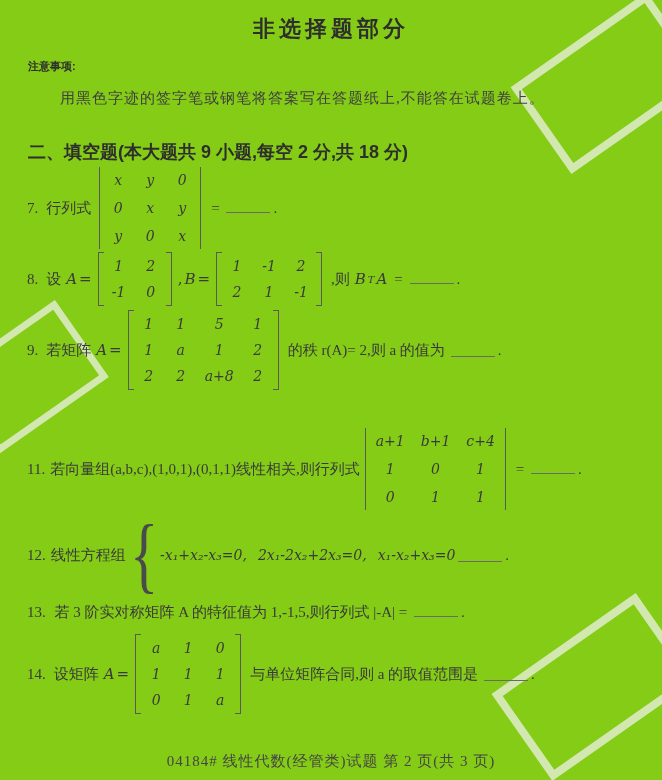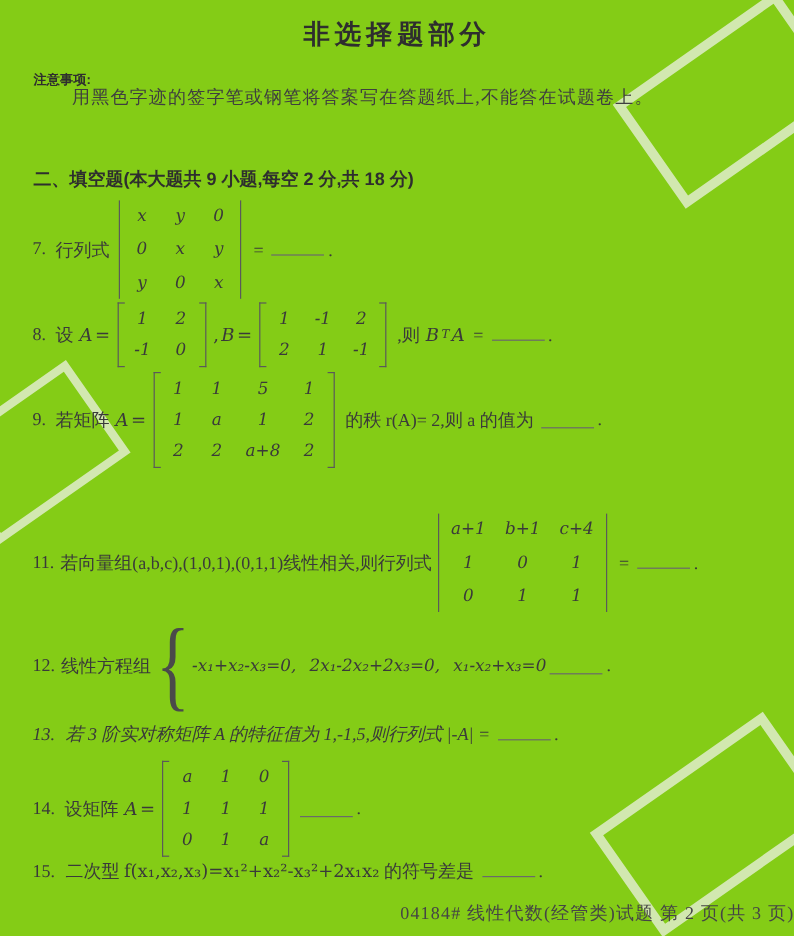--- a/index.html
+++ b/index.html
@@ -18,25 +18,25 @@
   .title{
     position:absolute;top:14px;left:0;width:100%;text-align:center;
     font-family:"Liberation Sans","DejaVu Sans",sans-serif;
     font-size:22px;font-weight:700;letter-spacing:4px;color:#2e2e2e;
   }
   .notice-head{
     position:absolute;top:59px;left:28px;
     font-family:"Liberation Sans","DejaVu Sans",sans-serif;
     font-weight:700;font-size:11px;color:#2e2e2e;
   }
-  .notice-text{position:absolute;top:72px;left:60px;font-size:15px;color:#3f3f3f;letter-spacing:1px;}
+  .notice-text{position:absolute;top:89px;left:60px;font-size:15px;color:#3f3f3f;letter-spacing:1px;}
   .section-head{
     position:absolute;top:140px;left:28px;
     font-family:"Liberation Sans","DejaVu Sans",sans-serif;
-    font-weight:700;font-size:15px;color:#2e2e2e;
+    font-weight:700;font-size:18px;color:#2e2e2e;
   }
 
   .q{position:absolute;left:27px;display:flex;align-items:center;white-space:nowrap;}
   .qline{position:absolute;left:27px;white-space:nowrap;}
   .tok{margin:0 3px;}
   .qnum{margin-right:5px;}
   .mvar{font-family:"DejaVu Serif",serif;font-style:italic;margin:0 2px;}
   .mtxt{font-family:"DejaVu Serif",serif;}
   sup.t{font-size:10px;font-style:italic;font-family:"DejaVu Serif",serif;}
 
@@ -56,21 +56,21 @@
        border:1px solid #5a5a5a;border-left:none;}
 
   .blank{display:inline-block;width:44px;height:13px;border-bottom:1px solid #6a6a6a;margin:0 3px;}
   .after{margin-left:5px;}
 
   .brace{font-family:"Liberation Serif",serif;font-size:84px;font-weight:400;
          line-height:0;transform:scaleX(.7);display:inline-block;color:#4a4a4a;margin:0 -4px 0 -2px;}
   .eqcol{display:inline-flex;flex-direction:row;gap:11px;
          font-family:"DejaVu Serif",serif;font-style:italic;font-size:14px;}
 
-  .footer{position:absolute;top:752px;left:0;width:100%;text-align:right;
+  .footer{position:absolute;top:752px;left:0;width:100%;text-align:center;
           font-size:15px;letter-spacing:1px;color:#454545;}
 </style>
 </head>
 <body>
 
 <div class="page">
 
   <div class="wm wm1"></div>
   <div class="wm wm2"></div>
   <div class="wm wm3"></div>
@@ -176,21 +176,21 @@
     <span class="brace">{</span>
     <span class="eqcol">
       <span>-x₁+x₂-x₃=0,</span>
       <span>2x₁-2x₂+2x₃=0,</span>
       <span>x₁-x₂+x₃=0</span>
     </span>
     <span class="blank"></span>
       <span>.</span>
   </div>
 
-  <div class="qline" style="top:603px;font-style:italic;">
+  <div class="qline" style="top:603px;">
     <span class="qnum">13.</span>
     <span>若 3 阶实对称矩阵 A 的特征值为 1,-1,5,则行列式 |-A| =</span>
     <span class="blank"></span><span>.</span>
   </div>
 
   <div class="q" style="top:629px;height:90px;">
     <span class="qnum">14.</span>
     <span class="tok">设矩阵</span>
     <span class="mvar">A</span>
     <span class="mtxt">=</span>
@@ -198,27 +198,21 @@
       <span>a</span>
         <span>1</span>
         <span>0</span>
       <span>1</span>
         <span>1</span>
         <span>1</span>
       <span>0</span>
         <span>1</span>
         <span>a</span>
     </span>
+    <span class="tok">与单位矩阵合同,则 a 的取值范围是</span>
     <span class="blank"></span>
       <span>.</span>
   </div>
 
-  <div class="qline" style="top:717px;">
-    <span class="qnum">15.</span>
-    <span>二次型</span>
-    <span class="mtxt">f(x₁,x₂,x₃)=x₁²+x₂²-x₃²+2x₁x₂</span>
-    <span>的符号差是</span>
-    <span class="blank"></span><span>.</span>
-  </div>
 
   <div class="footer">04184# 线性代数(经管类)试题 第 2 页(共 3 页)</div>
 
 </div>
 
 </body></html>

